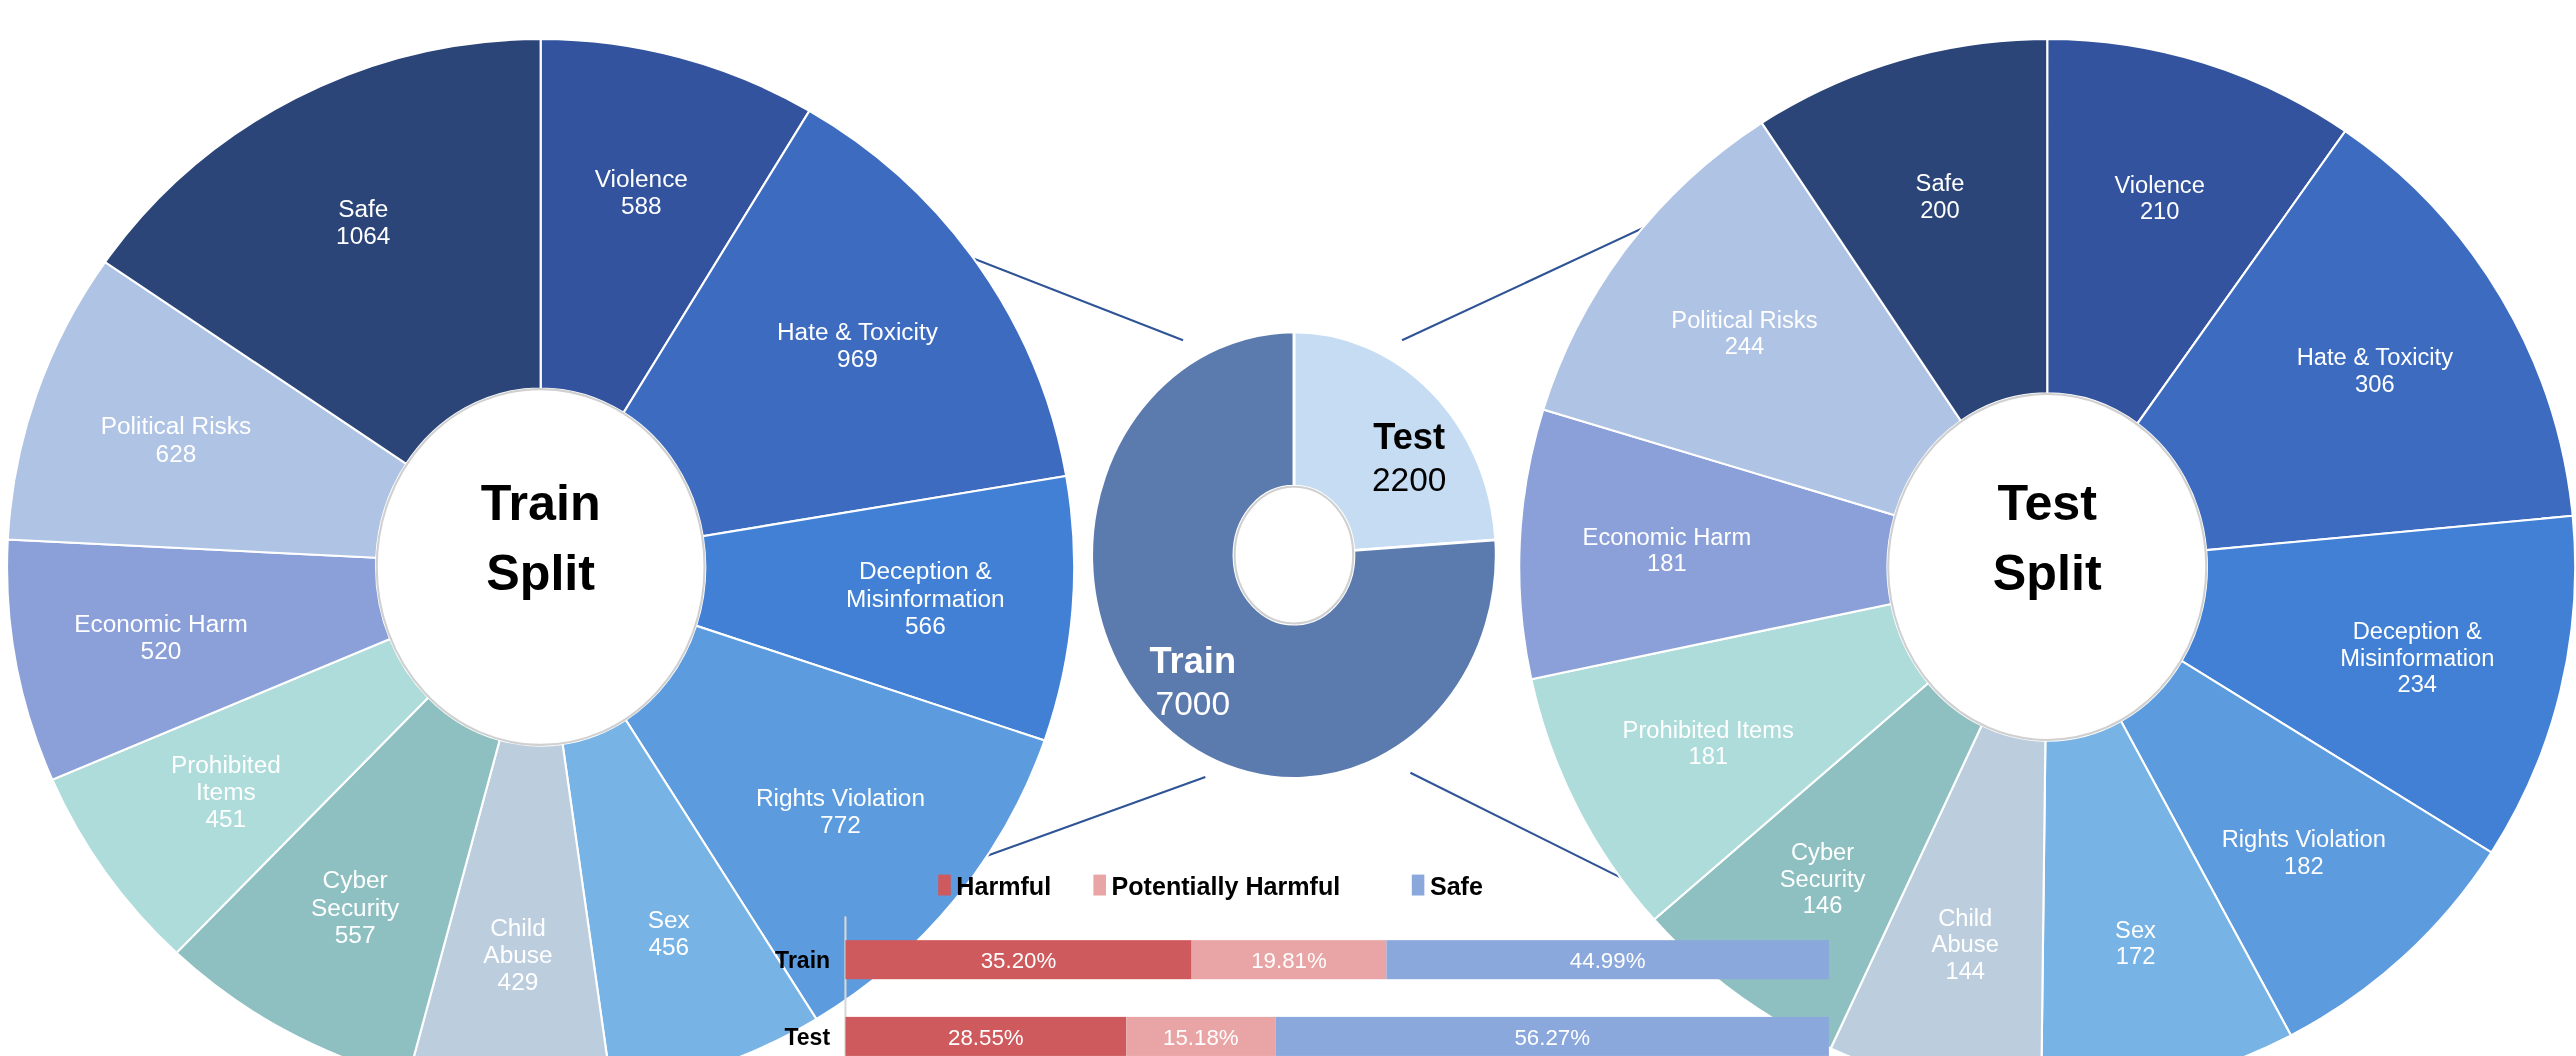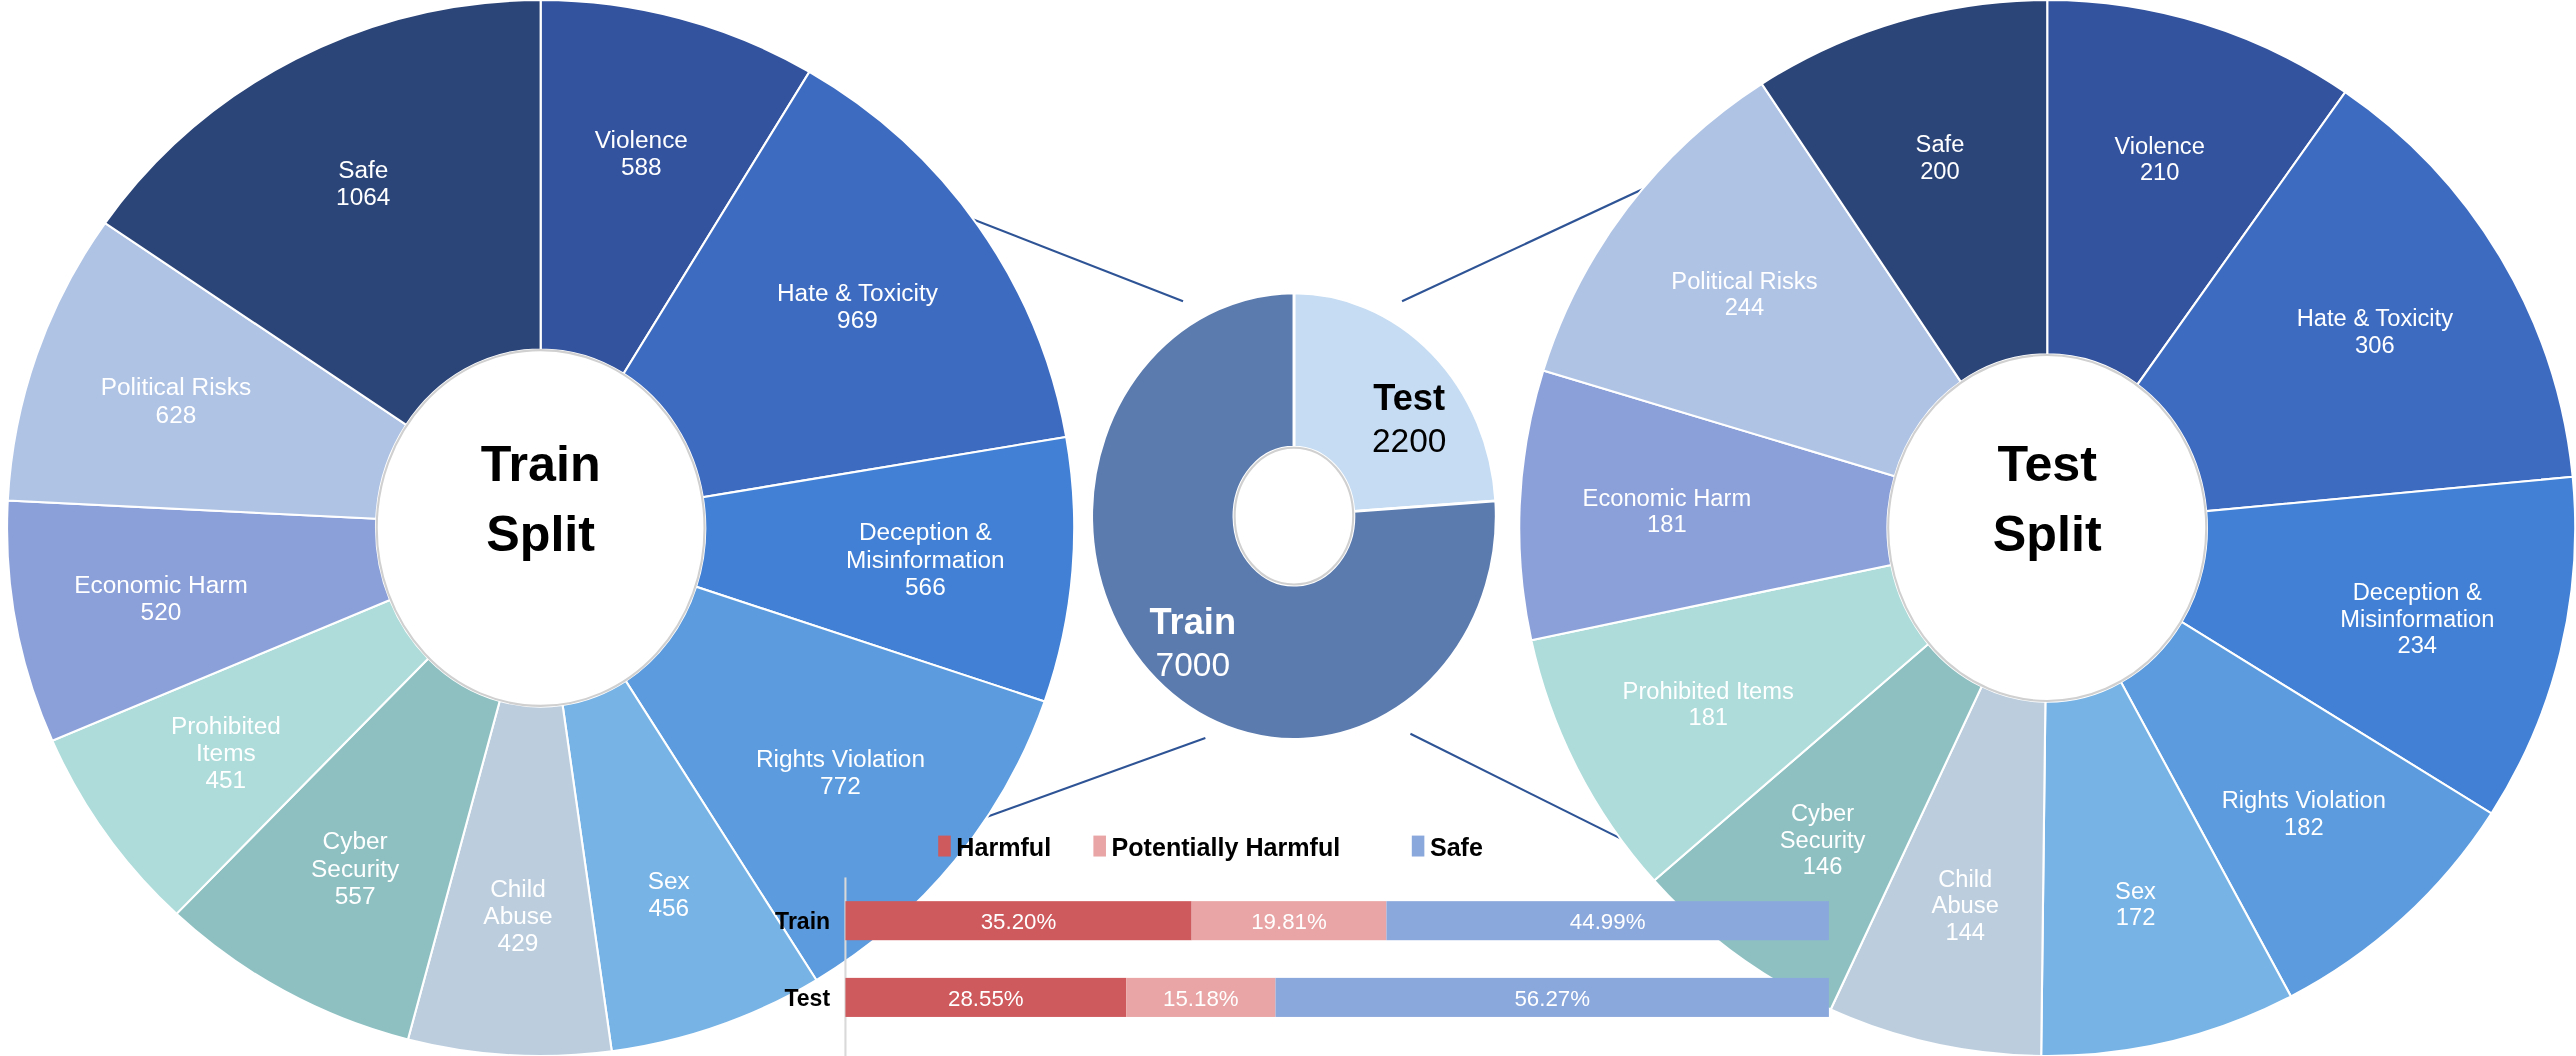--- a/index.html
+++ b/index.html
@@ -1,18 +1,18 @@
 <!DOCTYPE html>
 <html style="font-size:11px"><head>
 <meta charset="utf-8">
 <style>
   html,body{margin:0;padding:0;background:#ffffff;}
   body{width:2576px;height:1056px;position:relative;overflow:hidden;
        font-family:"Liberation Sans", sans-serif;}
-  .stage{position:absolute;inset:0;}
+  .stage{position:absolute;inset:0;margin-top:39px;}
   svg.chart{position:absolute;top:0;left:0;width:2576px;height:1056px;overflow:visible;}
   .hub-title{font-family:"Liberation Sans",sans-serif;font-weight:bold;fill:#000000;text-anchor:middle;}
   .connector{stroke:#2f5496;stroke-width:3;fill:none;}
 </style>
 </head>
 <body>
 
 <div class="stage">
 
   <svg class="chart" viewBox="0 0 3693 1514">

